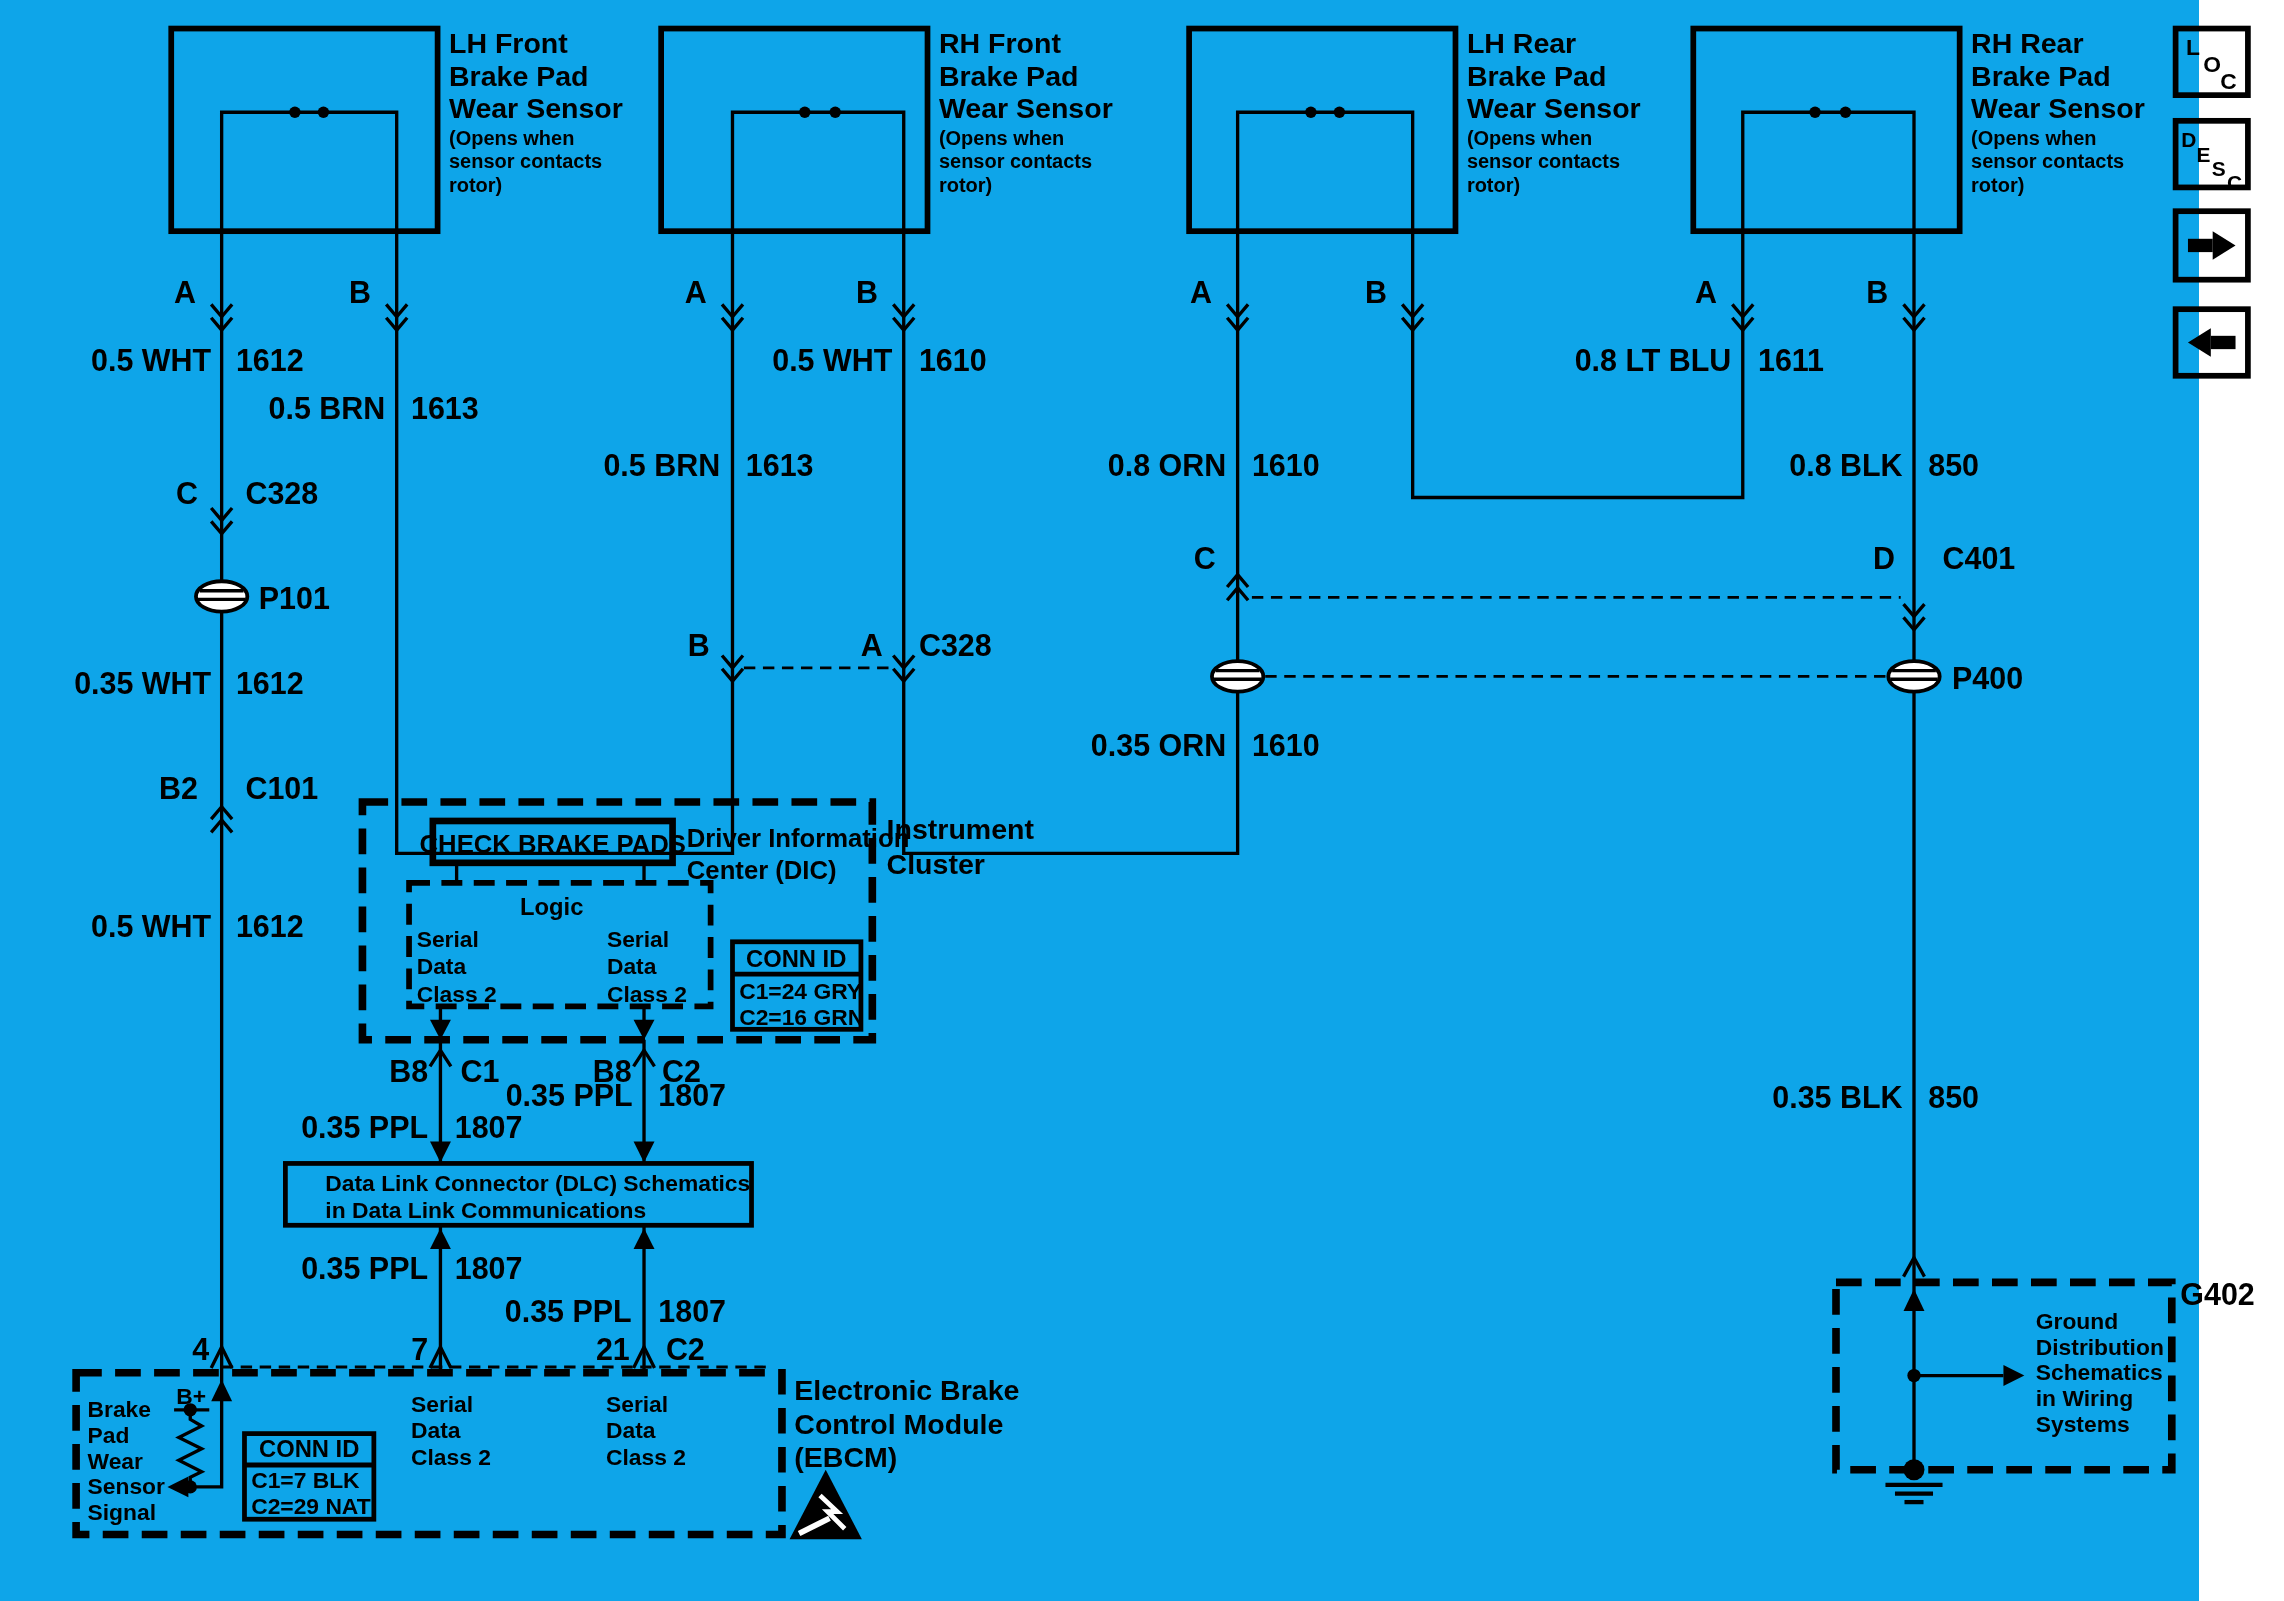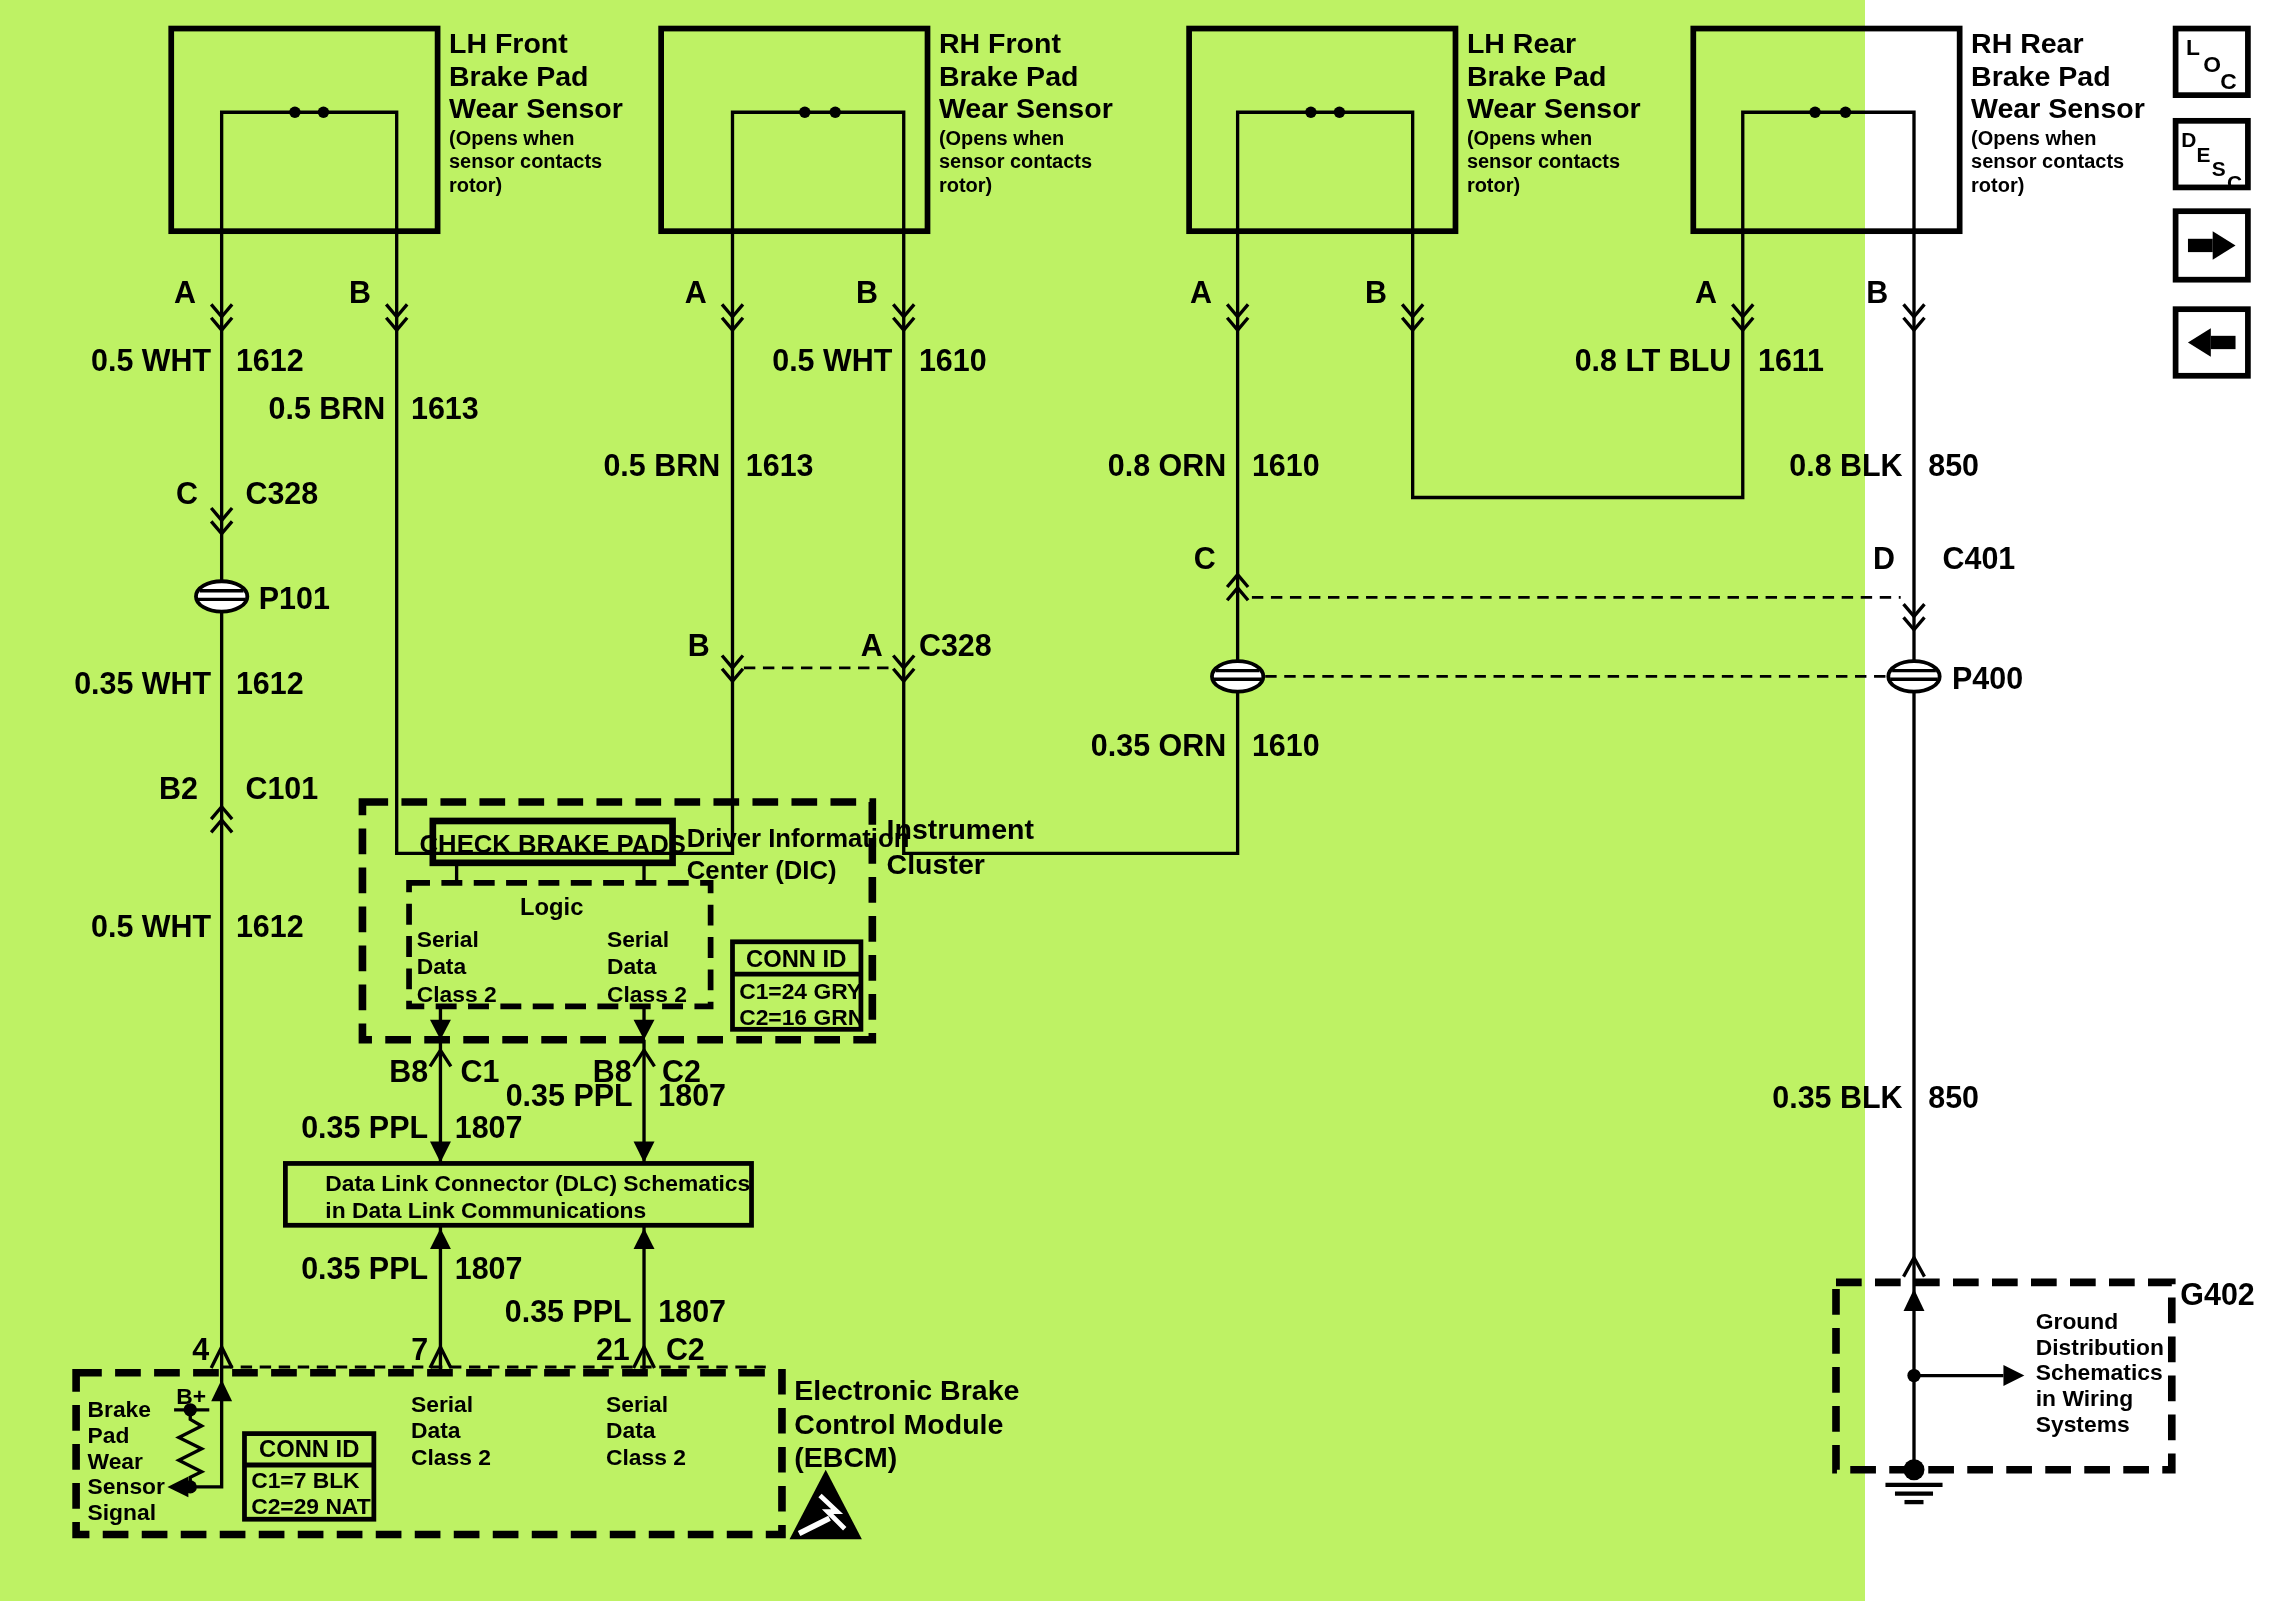--- a/index.html
+++ b/index.html
@@ -1,16 +1,16 @@
 <!DOCTYPE html>
 <html style="font-size:15px"><head>
 <meta charset="utf-8">
 <style>
   html,body{margin:0;padding:0;background:#fff;}
-  .stage{width:1865px;height:1602px;position:relative;background:#bef264;}
+  .stage{width:2199px;height:1602px;position:relative;background:#0ea5e9;}
   svg{display:block;}
   .w   {stroke:#000;stroke-width:3.5;fill:none;}
   .w4  {stroke:#000;stroke-width:4.5;fill:none;}
   .bx  {stroke:#000;stroke-width:6;fill:none;}
   .bx7 {stroke:#000;stroke-width:7;fill:none;}
   .bx5 {stroke:#000;stroke-width:5;fill:none;}
   .dashth{stroke:#000;stroke-width:8;fill:none;stroke-dasharray:27 14;}
   .dashmd{stroke:#000;stroke-width:6;fill:none;stroke-dasharray:22 12;}
   .dashtn{stroke:#000;stroke-width:3;fill:none;stroke-dasharray:12 8;}
   .ch  {stroke:#000;stroke-width:3.5;fill:none;}

